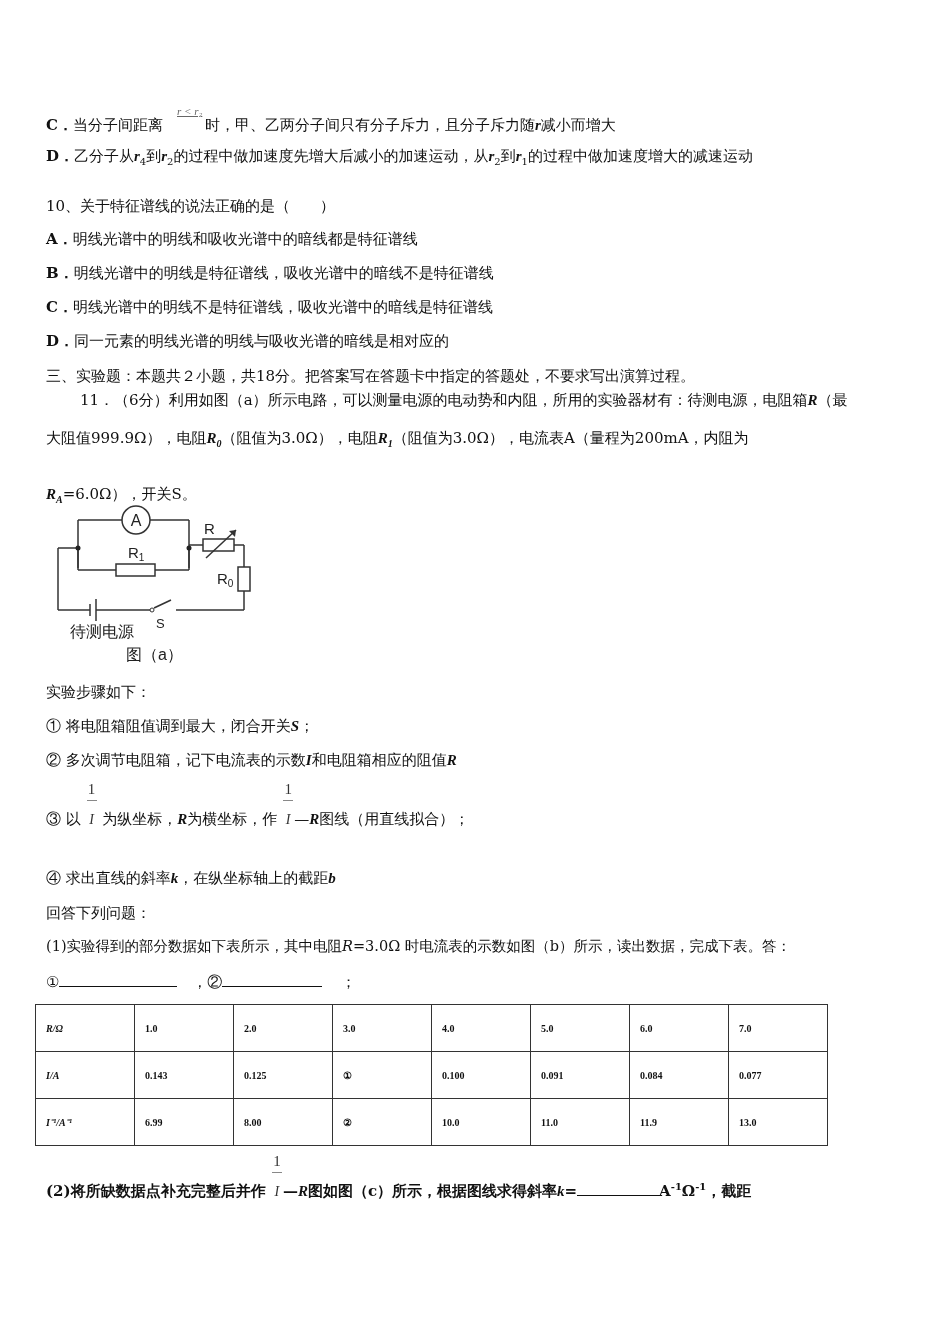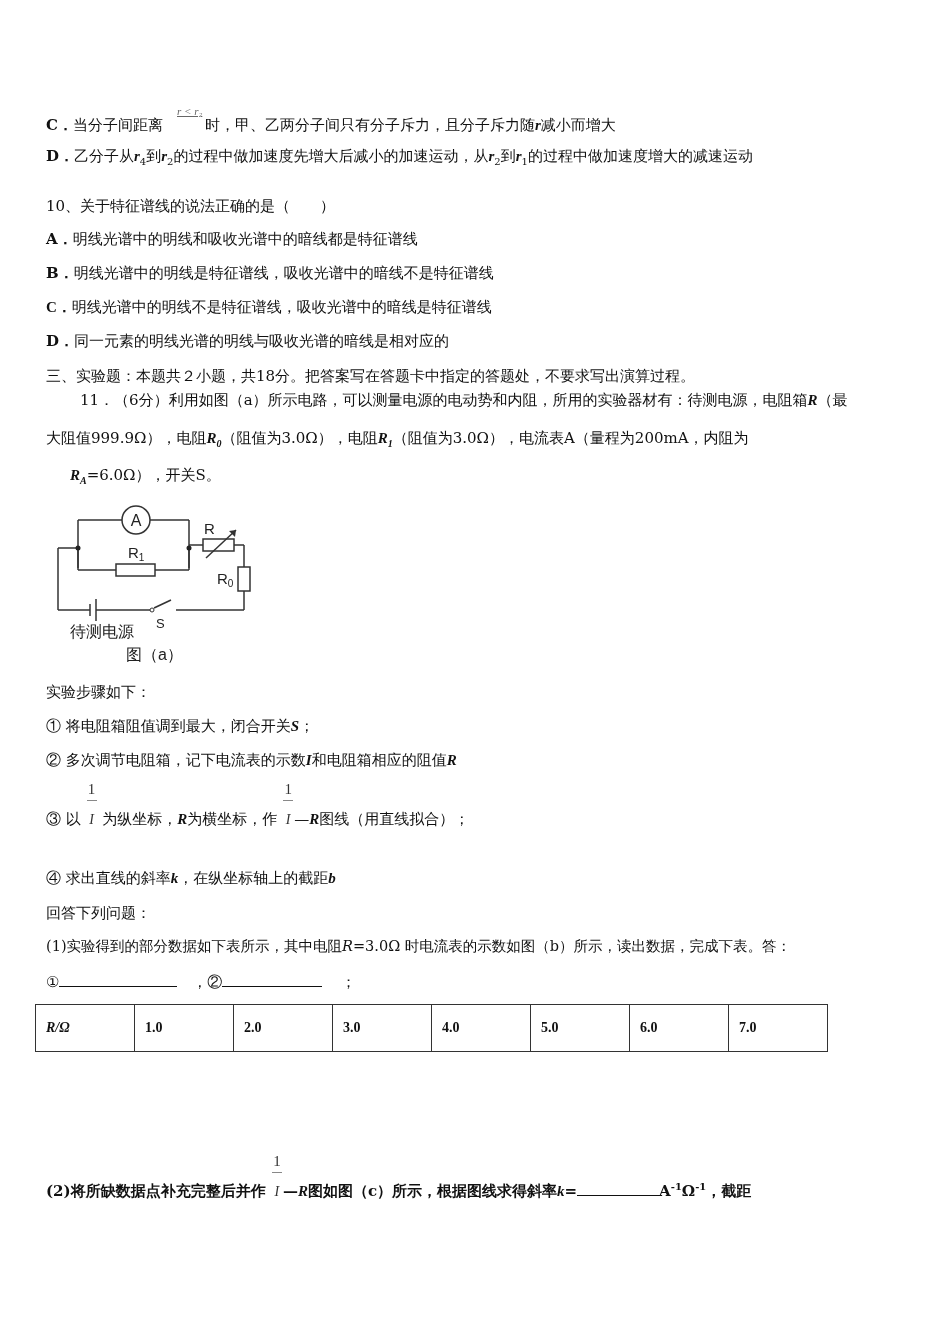--- a/index.html
+++ b/index.html
@@ -9,50 +9,50 @@
   .b { font-weight:bold; }
   .i { font-style:italic; font-weight:bold; font-family:"Liberation Serif",serif; }
   sub, sup { font-size:10px; }
   .frac { display:inline-block; position:relative; width:12px; text-align:center; vertical-align:baseline; }
   .frac .num { position:absolute; left:0; right:0; top:-30px; font-size:15px; color:#333; font-family:"Liberation Serif",serif; }
   .frac .bar { position:absolute; left:1px; right:1px; top:-9px; border-top:1px solid #888; }
   .frac .den { font-style:italic; font-size:14px; color:#333; font-family:"Liberation Serif",serif; }
   .ineq { position:absolute; font-size:11px; font-style:italic; color:#666; font-family:"Liberation Serif",serif;text-decoration:underline; }
   .blank { display:inline-block; border-bottom:1px solid #111; height:14px; vertical-align:baseline; }
   table.data { position:absolute; left:35px; top:1004px; border-collapse:collapse; font-family:"Liberation Serif",serif; }
-  table.data td { border:1px solid #333; width:88px; height:46px; padding:0 0 0 10px; font-weight:bold; font-size:14px; vertical-align:middle; }
+  table.data td { border:1px solid #333; width:88px; height:46px; padding:0 0 0 10px; font-weight:bold; font-size:10px; vertical-align:middle; }
   #circuit { position:absolute; left:46px; top:500px; }
 </style>
 </head>
 <body>
 
 <div class="line" style="top:115px;">
   <span class="b">C．</span><span>当分子间距离</span><span style="display:inline-block;width:42px;"></span><span>时，甲、乙两分子间只有分子斥力，且分子斥力随</span><span class="i">r</span><span>减小而增大</span>
 </div>
 <div class="ineq" style="left:177px;top:105px;">r &lt; r₂</div>
 
 <div class="line" style="top:146px;">
   <span class="b">D．</span><span>乙分子从</span><span class="i">r</span><sub>4</sub><span>到</span><span class="i">r</span><sub>2</sub><span>的过程中做加速度先增大后减小的加速运动，从</span><span class="i">r</span><sub>2</sub><span>到</span><span class="i">r</span><sub>1</sub><span>的过程中做加速度增大的减速运动</span>
 </div>
 
 <div class="line" style="top:196px;">10、关于特征谱线的说法正确的是（　　）</div>
 <div class="line" style="top:229px;"><span class="b">A．</span><span>明线光谱中的明线和吸收光谱中的暗线都是特征谱线</span></div>
 <div class="line" style="top:263px;"><span class="b">B．</span><span>明线光谱中的明线是特征谱线，吸收光谱中的暗线不是特征谱线</span></div>
-<div class="line" style="top:297px;font-family:Liberation Serif, serif;"><span class="b">C．</span><span>明线光谱中的明线不是特征谱线，吸收光谱中的暗线是特征谱线</span></div>
+<div class="line" style="top:297px;"><span class="b">C．</span><span>明线光谱中的明线不是特征谱线，吸收光谱中的暗线是特征谱线</span></div>
 <div class="line" style="top:331px;text-align:right;"><span class="b">D．</span><span>同一元素的明线光谱的明线与吸收光谱的暗线是相对应的</span></div>
 
 <div class="line" style="top:366px;">三、实验题：本题共２小题，共18分。把答案写在答题卡中指定的答题处，不要求写出演算过程。</div>
 
 <div class="line" style="top:390px;margin-left:34px;">
   <span>11．（6分）利用如图（a）所示电路，可以测量电源的电动势和内阻，所用的实验器材有：待测电源，电阻箱</span><span class="i">R</span><span>（最</span>
 </div>
 <div class="line" style="top:428px;">
   <span>大阻值999.9Ω），电阻</span><span class="i">R</span><sub class="i">0</sub><span>（阻值为3.0Ω），电阻</span><span class="i">R</span><sub class="i">1</sub><span>（阻值为3.0Ω），电流表A（量程为200mA，内阻为</span>
 </div>
-<div class="line" style="top:465px;margin-left:24px;">
+<div class="line" style="top:484px;">
   <span class="i">R</span><sub class="i">A</sub><span>=6.0Ω），开关S。</span>
 </div>
 
 <svg id="circuit" width="220" height="170" viewBox="0 0 220 170" font-family="Liberation Sans, sans-serif">
   <g stroke="#333" stroke-width="1.5" fill="none">
 
     <line x1="32" y1="20" x2="76" y2="20"></line>
     <line x1="104" y1="20" x2="143" y2="20"></line>
     <line x1="32" y1="20" x2="32" y2="68"></line>
     <line x1="143" y1="20" x2="143" y2="68"></line>
@@ -120,19 +120,39 @@
       <tr>
     <td class="i">R/Ω</td>
     <td>1.0</td>
     <td>2.0</td>
     <td>3.0</td>
     <td>4.0</td>
     <td>5.0</td>
     <td>6.0</td>
     <td>7.0</td>
   </tr>
+  <tr>
+    <td class="i">I/A</td>
+    <td>0.143</td>
+    <td>0.125</td>
+    <td>①</td>
+    <td>0.100</td>
+    <td>0.091</td>
+    <td>0.084</td>
+    <td>0.077</td>
+  </tr>
+  <tr>
+    <td class="i">I⁻¹/A⁻¹</td>
+    <td>6.99</td>
+    <td>8.00</td>
+    <td>②</td>
+    <td>10.0</td>
+    <td>11.0</td>
+    <td>11.9</td>
+    <td>13.0</td>
+  </tr>
 </tbody>
   </table>
 
 <div class="line b" style="top:1177px;">
   <span>(2)将所缺数据点补充完整后并作</span>
   <span class="frac" style="font-weight:normal"><span class="num">1</span><span class="bar"></span><span class="den">I</span></span><span>—</span><span class="i">R</span><span>图如图（c）所示，根据图线求得斜率</span><span class="i">k</span><span>=</span><span class="blank" style="width:82px;"></span><span>A</span><sup>-1</sup><span>Ω</span><sup>-1</sup><span>，截距</span>
 </div>
 
 </body></html>

